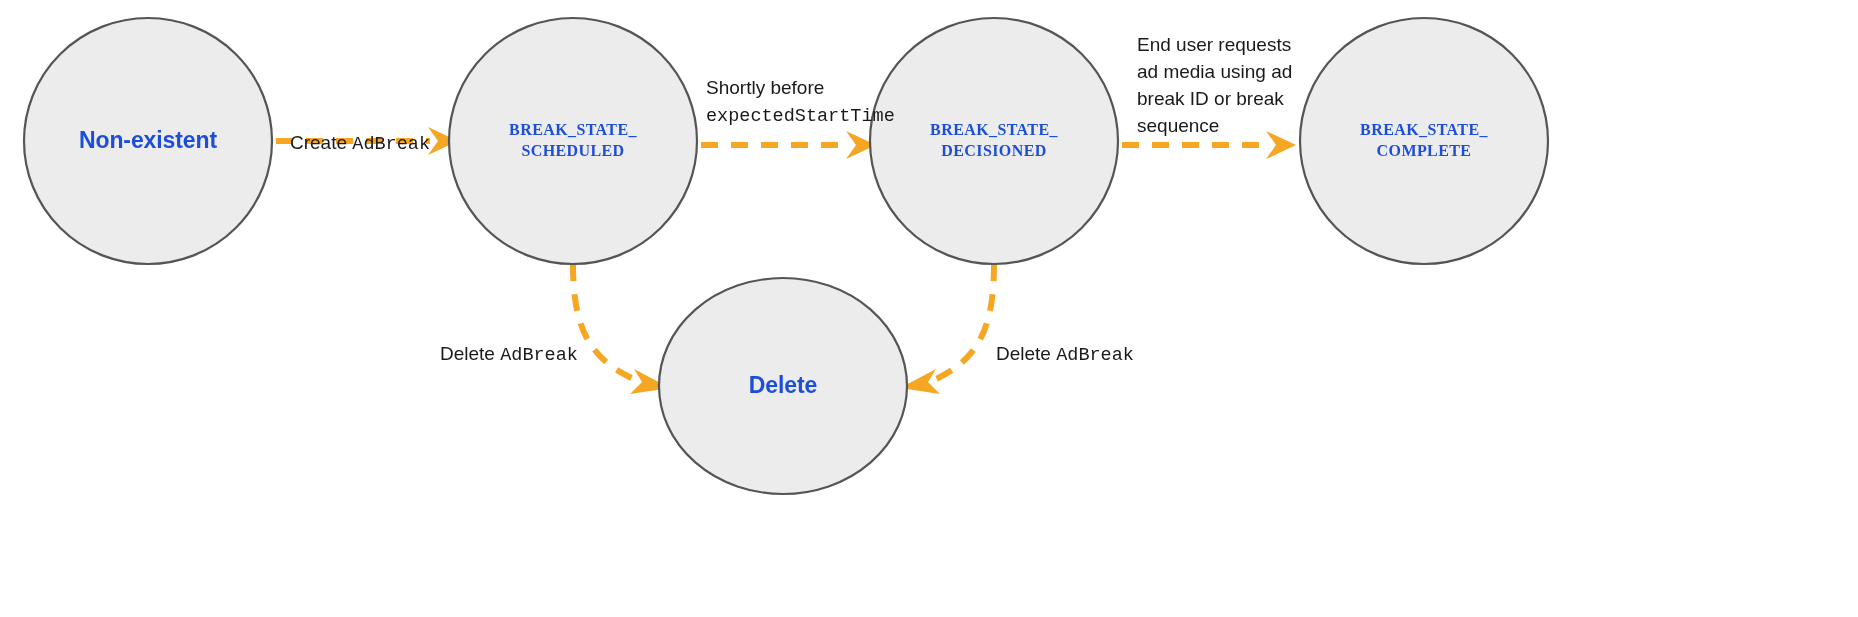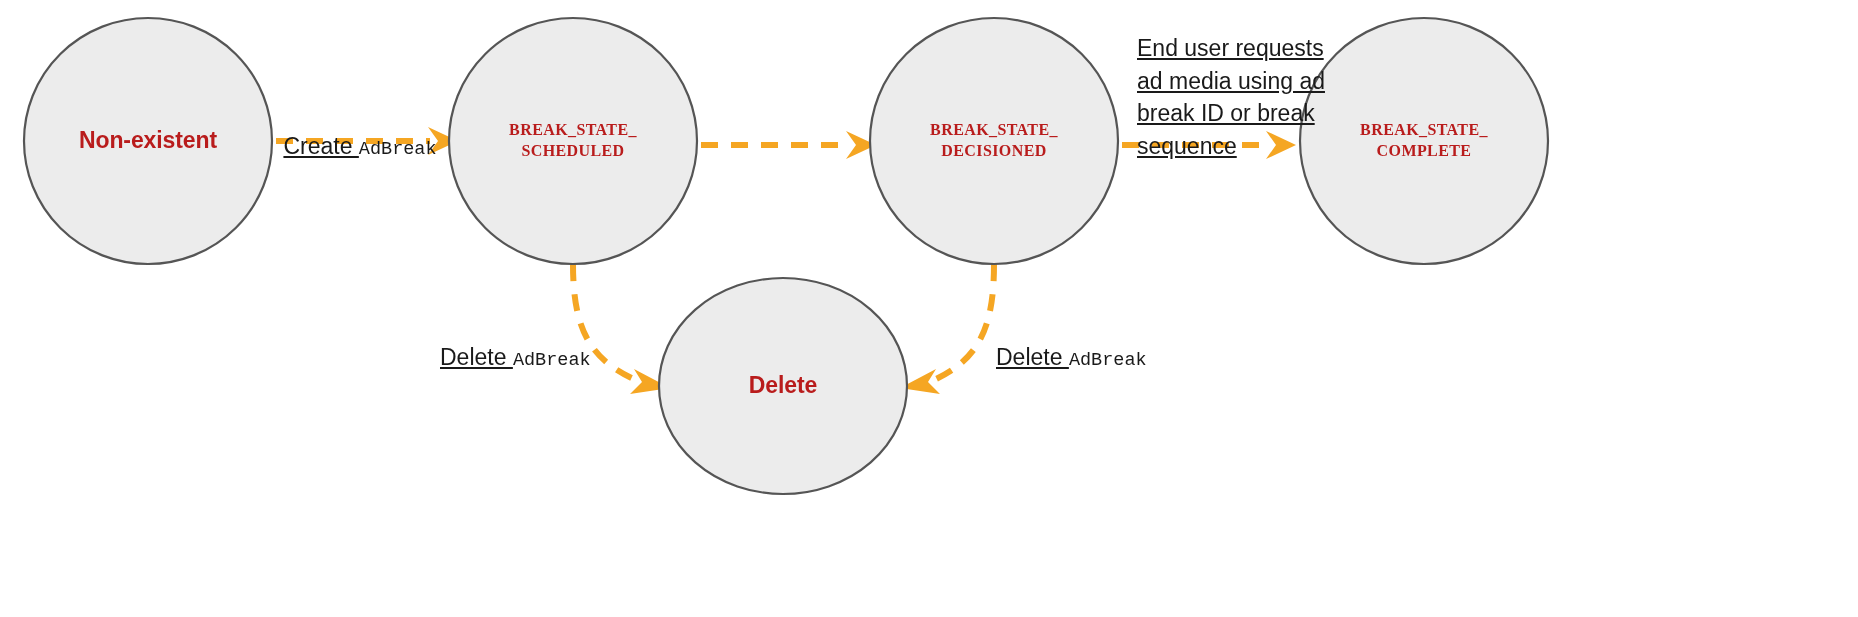--- a/index.html
+++ b/index.html
@@ -40,21 +40,21 @@
     stroke-linecap: butt;
   }
   .arrow-head {
     fill: #F5A623;
   }
   
   .node-label {
     position: absolute;
     transform: translate(-50%, -50%);
     text-align: center;
-    color: #b91c1c;
+    color: #1d4ed8;
     font-weight: bold;
     line-height: 1.30;
     white-space: pre;
     pointer-events: none;
   }
   .node-label.sans {
     font-family: "Liberation Sans", sans-serif;
     font-size: 23px;
     letter-spacing: -0.1px;
   }
@@ -66,22 +66,21 @@
   .edge-label {
     position: absolute;
     color: #1a1a1a;
     font-size: 19px;
     line-height: 1.42;
     white-space: pre;
     pointer-events: none;
   }
   .edge-label .sans {
     font-family: "Liberation Sans", sans-serif;
-    font-size: 23px;
-    text-decoration: underline;
+    font-size: 19px;
   }
   .edge-label .mono {
     font-family: "Liberation Mono", monospace;
     font-size: 18.5px;
   }
   .edge-label .ln { display: block; }
   .center-x { transform: translateX(-50%); margin-top: 44px; }
 </style>
 </head>
 <body>
@@ -135,17 +134,18 @@
 
   <div class="node-label mono" style="left:994px;  top:141px;">BREAK_STATE_
 DECISIONED</div>
 
   <div class="node-label mono" style="left:1424px; top:141px;">BREAK_STATE_
 COMPLETE</div>
 
   <div class="node-label sans" style="left:783px;  top:386px;">Delete</div>
 
   <div class="edge-label center-x" id="edge-label-0" style="left: 360px; top: 86px;"><span class="ln"><span class="sans">Create </span><span class="mono">AdBreak</span></span></div>
+  <div class="edge-label" id="edge-label-1" style="left: 706px; top: 75px;"><span class="ln"><span class="sans">Shortly before</span></span><span class="ln"><span class="mono">expectedStartTime</span></span></div>
   <div class="edge-label" id="edge-label-2" style="left: 1137px; top: 32px;"><span class="ln"><span class="sans">End user requests</span></span><span class="ln"><span class="sans">ad media using ad</span></span><span class="ln"><span class="sans">break ID or break</span></span><span class="ln"><span class="sans">sequence</span></span></div>
   <div class="edge-label" id="edge-label-3" style="left: 440px; top: 341px;"><span class="ln"><span class="sans">Delete </span><span class="mono">AdBreak</span></span></div>
   <div class="edge-label" id="edge-label-4" style="left: 996px; top: 341px;"><span class="ln"><span class="sans">Delete </span><span class="mono">AdBreak</span></span></div>
 
 </div>
 
 </body></html>

